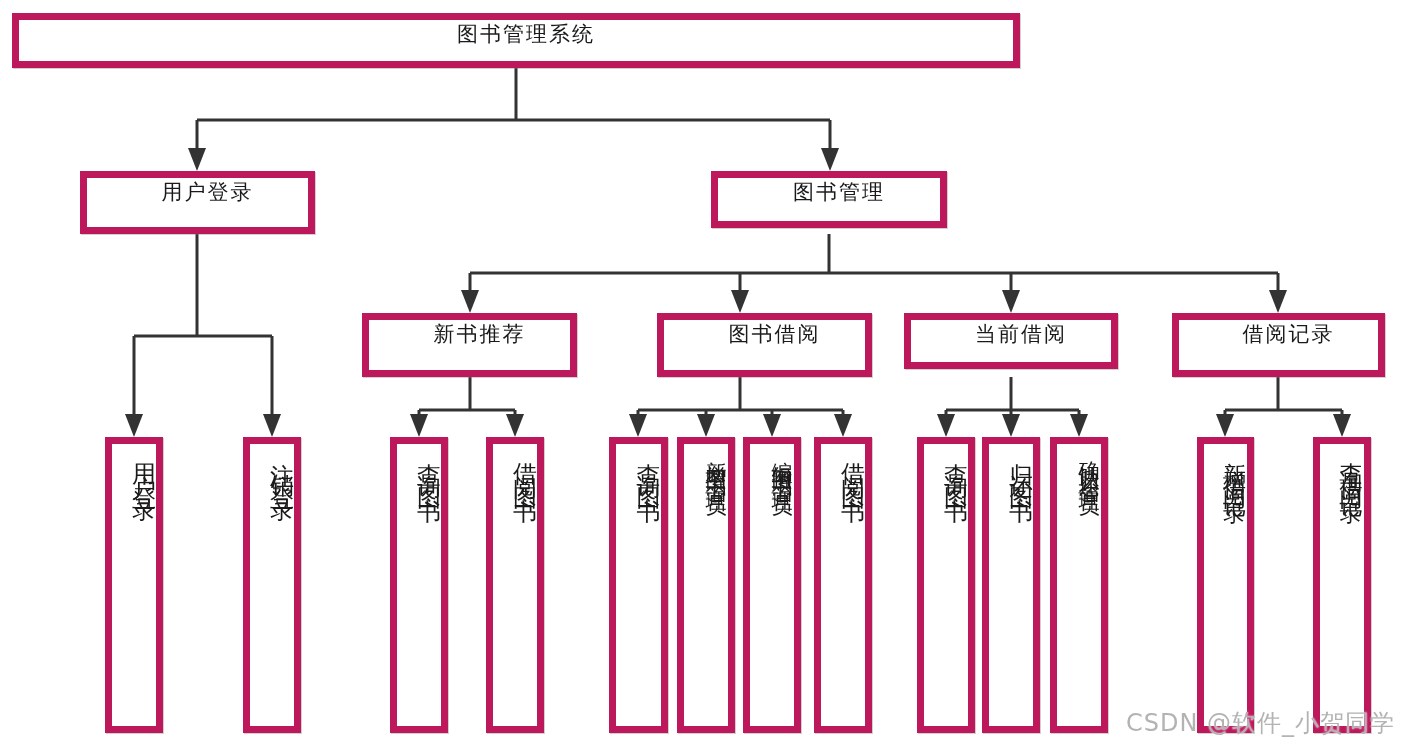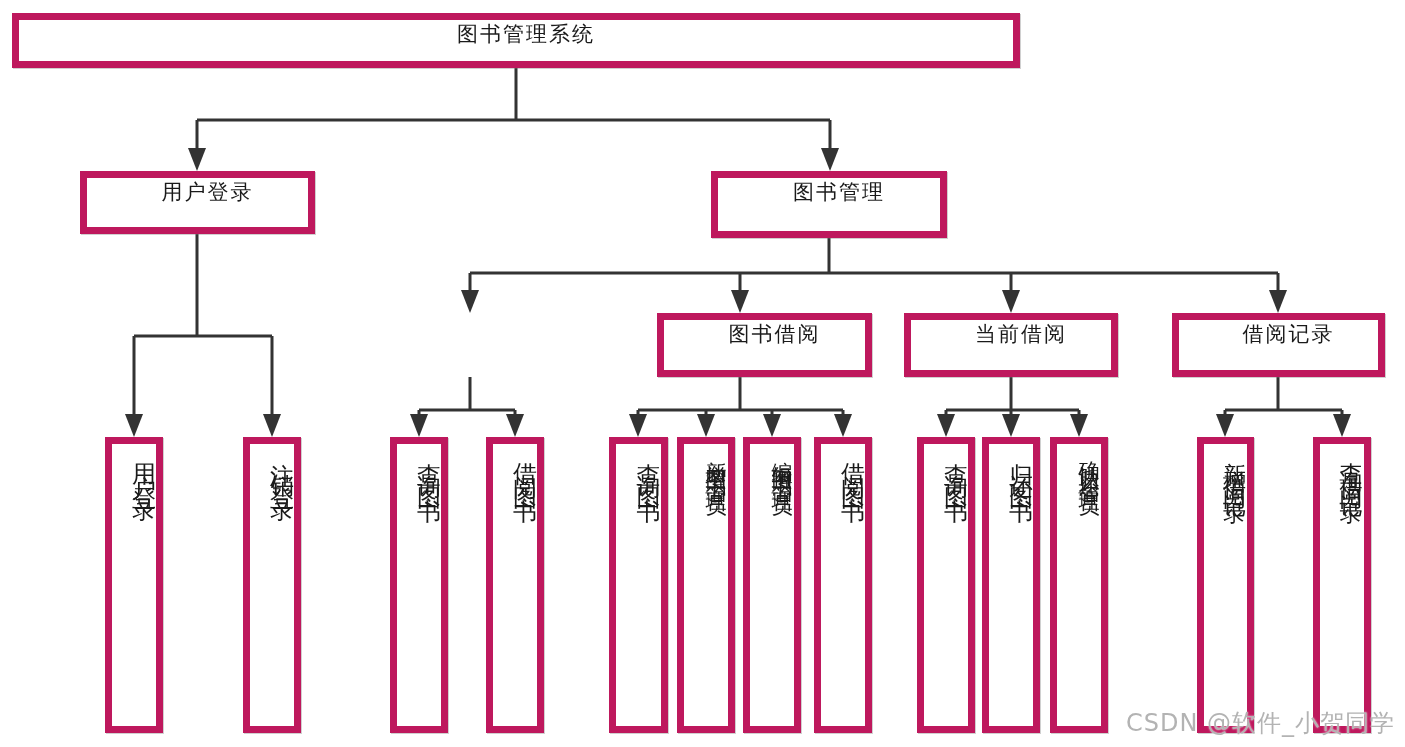--- a/index.html
+++ b/index.html
@@ -115,28 +115,31 @@
     <polygon class="head" points="1333,414 1351,414 1342,437"></polygon>
   </svg>
 
   <div class="node" style="left:12px; top:13px; width:1008px; height:55px;">
     <span class="hlabel">图书管理系统</span>
   </div>
 
   <div class="node" style="left:80px; top:171px; width:235px; height:63px;">
     <span class="hlabel">用户登录</span>
   </div>
-  <div class="node" style="left:711px; top:171px; width:236px; height:67px;">
+  <div class="node" style="left:711px; top:171px; width:236px; height:57px;">
     <span class="hlabel">图书管理</span>
   </div>
 
+  <div class="node" style="left:362px; top:313px; width:215px; height:64px;">
+    <span class="hlabel">新书推荐</span>
+  </div>
   <div class="node" style="left:657px; top:313px; width:215px; height:64px;">
     <span class="hlabel">图书借阅</span>
   </div>
-  <div class="node" style="left:904px; top:313px; width:214px; height:64px;">
+  <div class="node" style="left:904px; top:313px; width:214px; height:56px;">
     <span class="hlabel">当前借阅</span>
   </div>
   <div class="node" style="left:1172px; top:313px; width:213px; height:64px;">
     <span class="hlabel">借阅记录</span>
   </div>
 
   <div class="node leaf" style="left:105px; width:58px;">
     <span class="vtext v-short">用户登录</span>
   </div>
   <div class="node leaf" style="left:243px; width:58px;">

